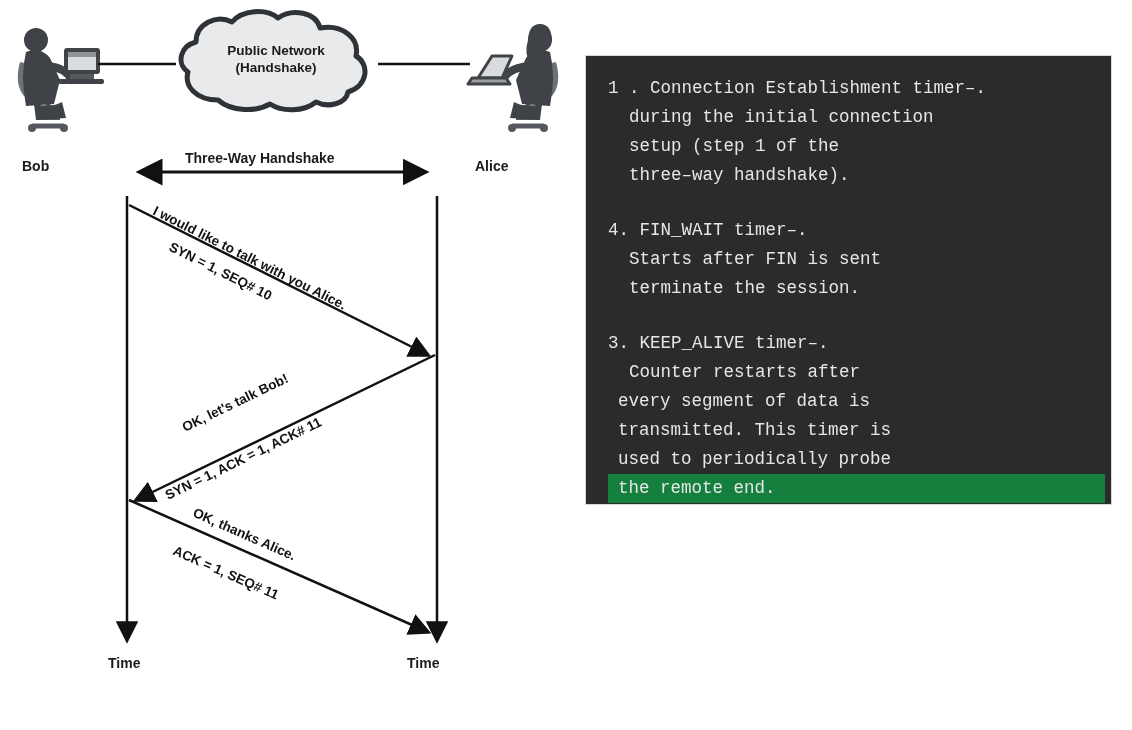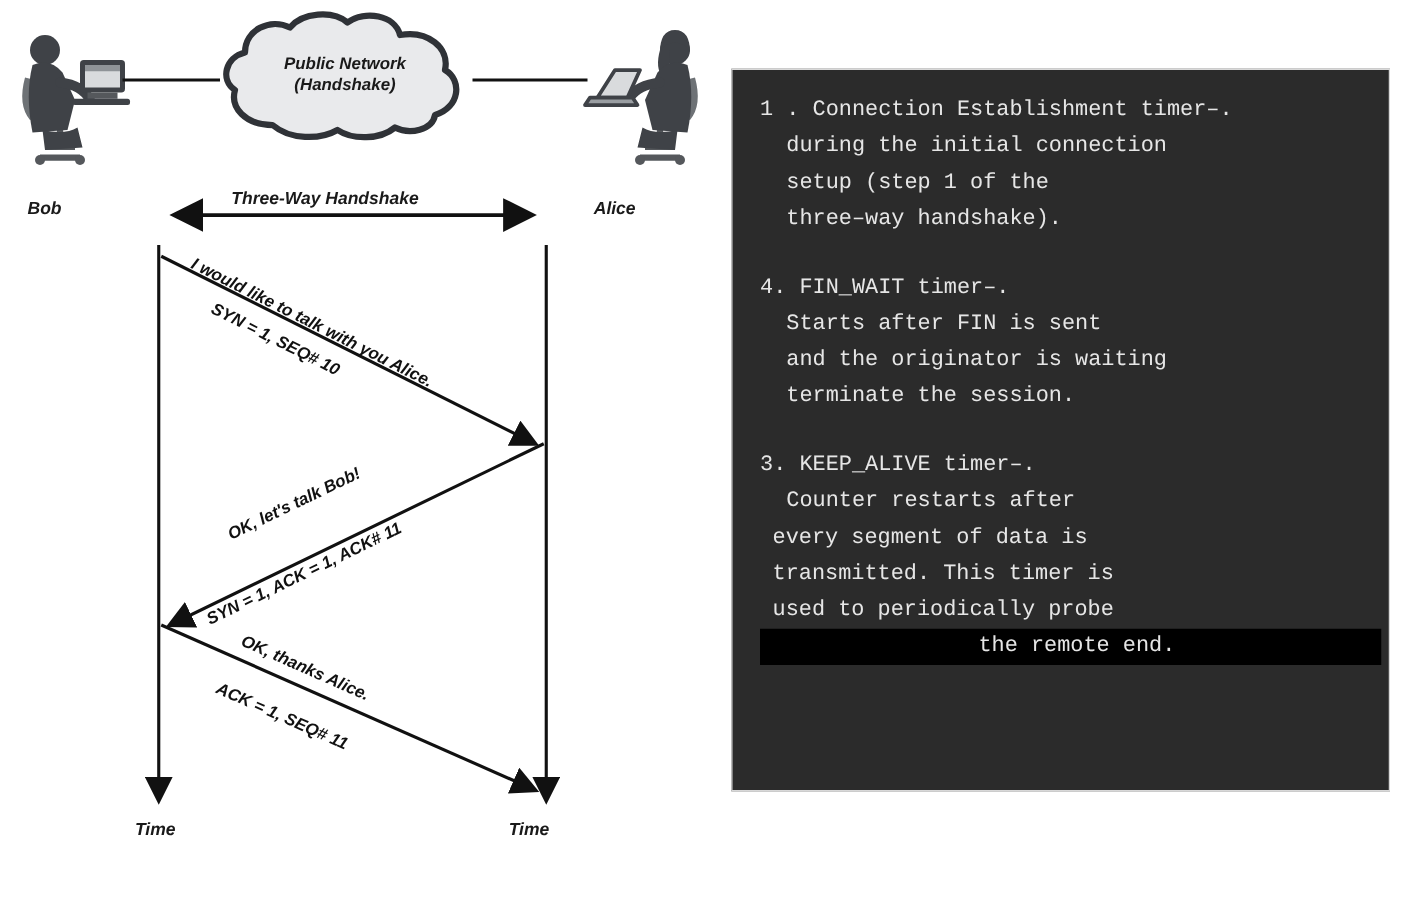--- a/index.html
+++ b/index.html
@@ -15,21 +15,20 @@
     overflow: hidden;
   }
 
   
   #diagram-panel {
     position: absolute;
     left: 0;
     top: 0;
     width: 570px;
     height: 730px;
-    font-style: italic;
   }
 
   .label-text {
     position: absolute;
     font-family: "Liberation Sans", sans-serif;
     font-size: 14px;
     font-weight: bold;
     color: #1a1a1a;
     white-space: nowrap;
   }
@@ -85,21 +84,21 @@
     font-weight: bold;
     fill: #111111;
   }
 
   
   #notes-panel {
     position: absolute;
     left: 585px;
     top: 55px;
     width: 527px;
-    height: 578px;
+    height: 450px;
     background: #2b2b2b;
     border: 1px solid #d8d8d8;
     box-sizing: border-box;
     padding: 18px 6px 10px 22px;
     overflow: hidden;
   }
   #notes-list {
     margin: 0;
     padding: 0;
     list-style: none;
@@ -111,21 +110,21 @@
   .note-item:last-child { margin-bottom: 4px; }
   .note-line {
     font-family: "Liberation Mono", monospace;
     font-size: 17.5px;
     line-height: 29px;
     color: #e6e6e6;
     white-space: pre;
   }
   .note-line.indent-1 { padding-left: 21px; }
   .note-line.indent-2 { padding-left: 10px; }
-  .note-line.highlight { background: #000000; text-align: center; }
+  .note-line.highlight { background: #15803d; }
 </style>
 </head>
 <body>
 
 <div id="diagram-panel">
 
   <svg id="cloud-shape" viewBox="0 0 210 110">
     <path d="M48,92
              C26,92 14,78 18,64
              C6,56 10,38 26,34
@@ -234,21 +233,20 @@
   <ul id="notes-list">
       <li class="note-item">
         <div class="note-line">1 . Connection Establishment timer–.</div>
         <div class="note-line indent-1">during the initial connection</div>
         <div class="note-line indent-1">setup (step 1 of the</div>
         <div class="note-line indent-1">three–way handshake).</div>
       </li>
       <li class="note-item">
         <div class="note-line">4. FIN_WAIT timer–.</div>
         <div class="note-line indent-1">Starts after FIN is sent</div>
-        <div class="note-line indent-1">and the originator is waiting</div>
         <div class="note-line indent-1">terminate the session.</div>
       </li>
       <li class="note-item">
         <div class="note-line">3. KEEP_ALIVE timer–.</div>
         <div class="note-line indent-1">Counter restarts after</div>
         <div class="note-line indent-2">every segment of data is</div>
         <div class="note-line indent-2">transmitted. This timer is</div>
         <div class="note-line indent-2">used to periodically probe</div>
         <div class="note-line indent-2 highlight">the remote end.</div>
       </li>

